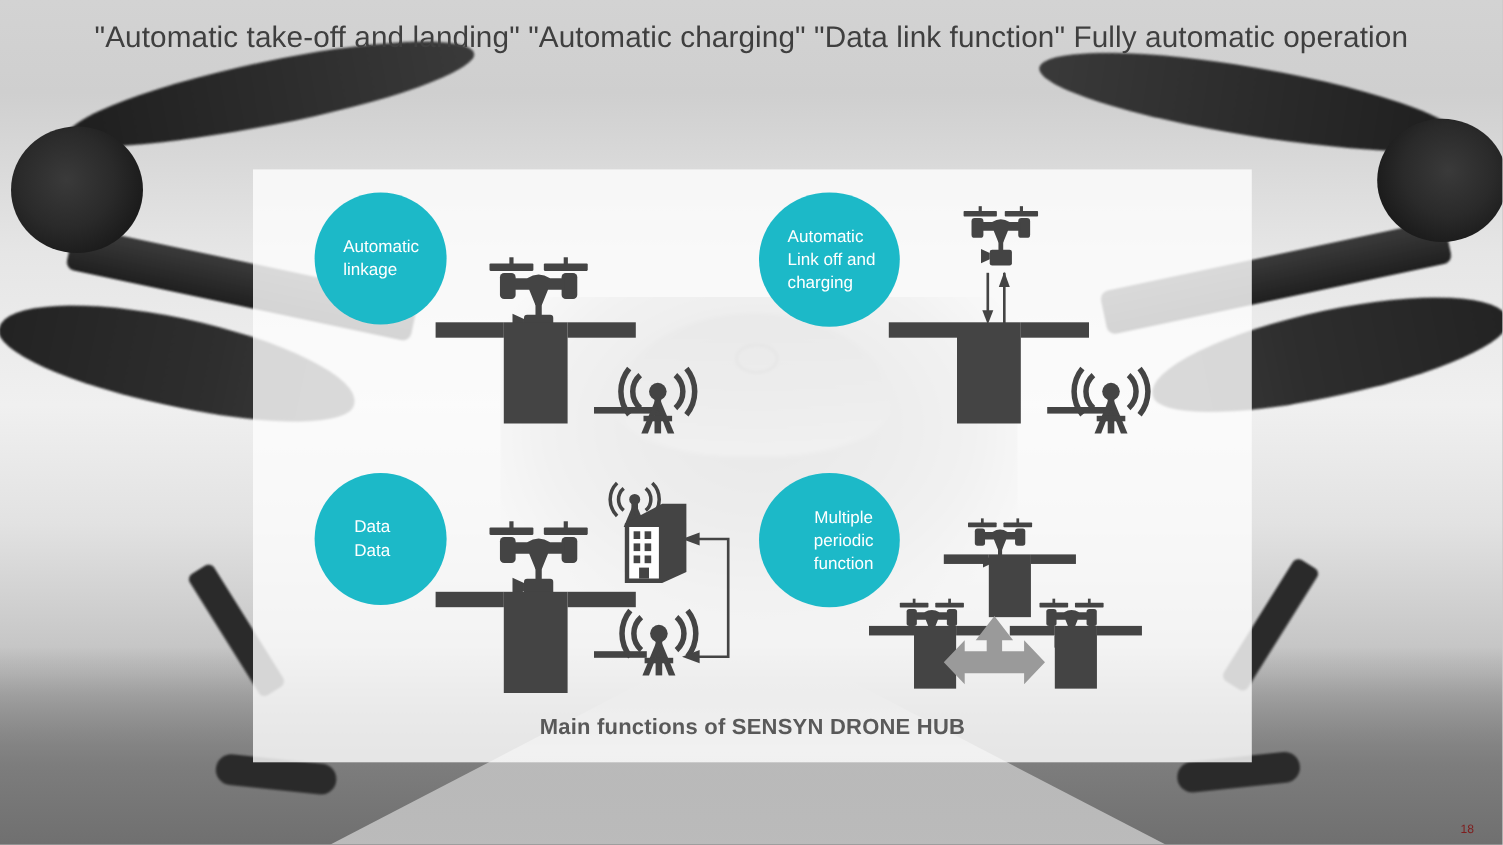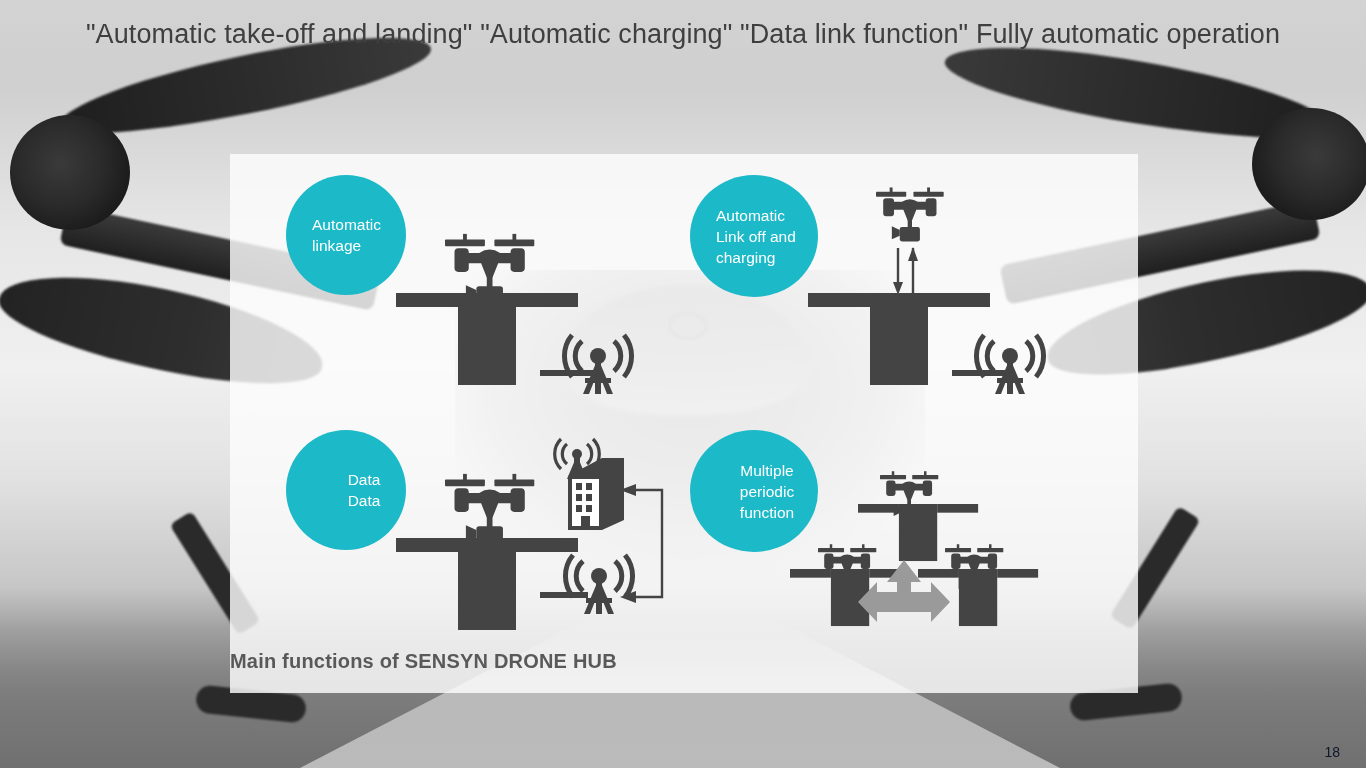--- a/index.html
+++ b/index.html
@@ -100,44 +100,44 @@
   
   .circle{
     position:absolute;border-radius:50%;background:#1cb9c8;
     display:flex;align-items:center;
     z-index:8;
   }
   .circle-txt{
     color:#ffffff;font-size:15.5px;line-height:21px;font-weight:400;
     width:100%;padding:0 0 0 26px;box-sizing:border-box;
   }
-  .circle-txt.ctr{padding:0;text-align:center;margin-left:36px;}
+  .circle-txt.ctr{padding:0;margin-left:36px;}
 
   #circle-charging{left:286px;top:175px;width:120px;height:120px;}
   #circle-takeoff{left:690px;top:175px;width:128px;height:122px;}
   #circle-datalink{left:286px;top:430px;width:120px;height:120px;}
   #circle-multi{left:690px;top:430px;width:128px;height:122px;text-align:center;}
 
   
   .ink{fill:#444444;}
   .ink-mid{fill:#9a9a9a;}
   svg{display:block;overflow:visible;}
 
   .icon-layer{position:absolute;left:0;top:0;width:1366px;height:768px;z-index:7;pointer-events:none;}
 
   
   .caption{
-    position:absolute;left:230px;top:650px;width:908px;z-index:9;
+    position:absolute;left:230px;top:650px;width:908px;text-align:center;z-index:9;
     color:#595959;font-size:20px;font-weight:bold;letter-spacing:.2px;
   }
 
   
   .pageno{
     position:absolute;right:26px;bottom:8px;z-index:10;
-    color:#0f172a;font-size:14px;
+    color:#7f1d1d;font-size:11px;
   }
 </style>
 </head>
 <body>
 
 <div class="slide">
 
   <div class="bg">
     <div class="bg-sky"></div>
     <div class="bg-body"></div>

